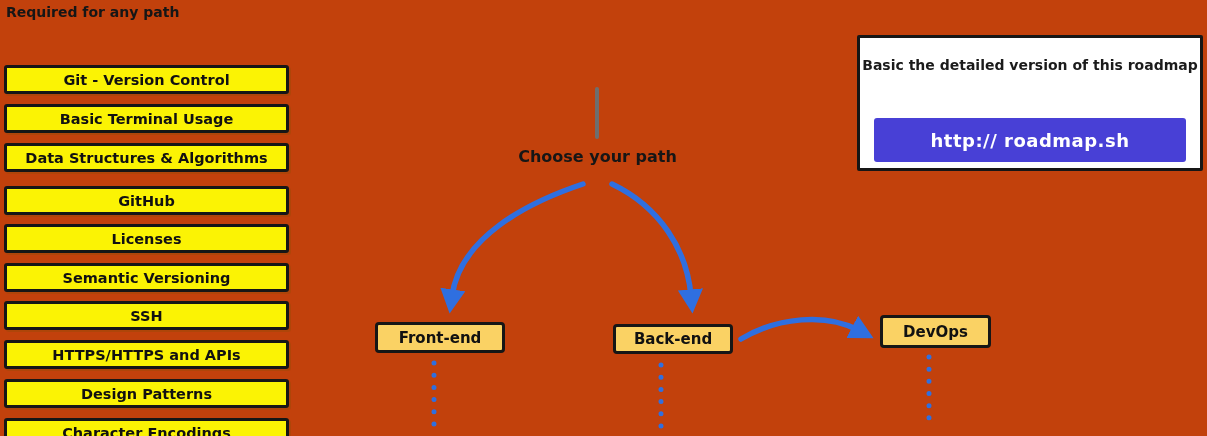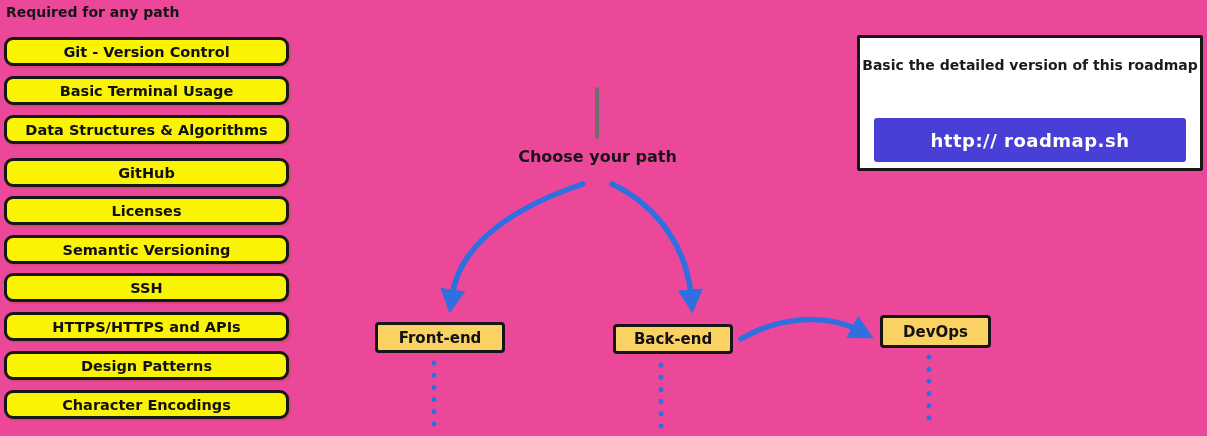--- a/index.html
+++ b/index.html
@@ -6,48 +6,49 @@
   html, body { margin: 0; padding: 0; background: #ffffff; }
   body {
     font-family: "DejaVu Sans", "Liberation Sans", sans-serif;
     font-weight: 700;
     color: #1a1a1a;
   }
   .canvas {
     position: relative;
     width: 1207px;
     height: 436px;
-    background: #ec4899;
+    background: #c2410c;
     overflow: hidden;
   }
 
   
   .req-header {
     position: absolute;
     left: 6px; top: 4px;
     font-size: 14px;
     color: #161616;
     white-space: nowrap;
   }
   .ybox {
     position: absolute;
     left: 4px;
     width: 285px;
     height: 29px;
     background: #FBF304;
     border: 3px solid #161616;
-    border-radius: 9px;
+    border-radius: 3px;
     display: flex;
     align-items: center;
     justify-content: center;
     font-size: 14.5px;
     color: #111;
     box-shadow: 2px 2px 0 rgba(90, 90, 0, 0.18);
     cursor: pointer;
     white-space: nowrap;
+    margin-top: 28px;
   }
 
   
   .title {
     position: absolute;
     left: 390px; top: 29px;
     width: 420px;
     text-align: center;
     font-size: 27px;
     letter-spacing: 0.3px;

